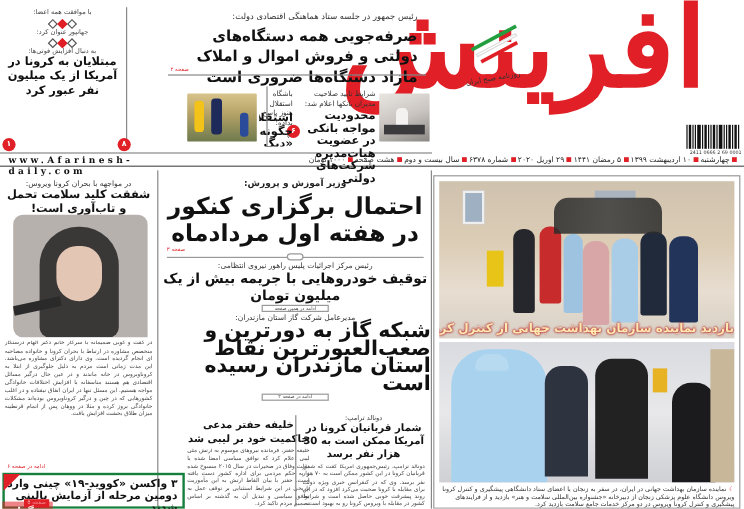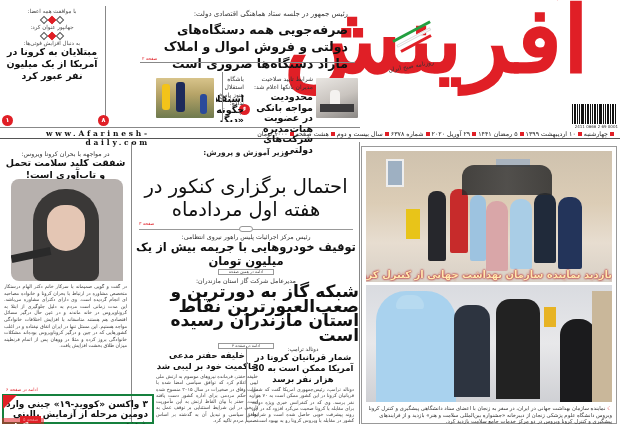--- a/index.html
+++ b/index.html
@@ -14,21 +14,21 @@
   #logo .word { position: absolute; right: 28px; top: -6px; font-family: "DejaVu Serif", serif; font-weight: bold; font-size: 92px; color: #e01f26; line-height: 1; letter-spacing: -4px; transform: scaleX(1.05); }
   #logo .flag { position: absolute; left: 40px; top: 40px; width: 45px; height: 24px; }
   #logo .flag i { display: block; height: 3px; margin-bottom: 2px; transform: rotate(-28deg); transform-origin: left; }
   #logo .sub { position: absolute; left: 38px; top: 62px; font-size: 6px; color: #333; transform: rotate(-10deg); }
   #barcode { right: 2px; top: 104px; width: 46px; height: 20px; display: flex; gap: 1px; align-items: stretch; direction: ltr; }
   #barcode i { display: block; background: #111; }
   #barcode-num { right: 2px; top: 124px; font-size: 4px; color: #333; direction: ltr; }
 
   #dateline { right: 4px; top: 130px; width: 380px; height: 9px; font-size: 6.3px; white-space: nowrap; color: #222; text-align: right; overflow: hidden; }
   #dateline .sq { display: inline-block; width: 4px; height: 4px; background: #e01f26; margin: 0 2px; vertical-align: middle; }
-  #website { left: 20px; top: 129px; width: 130px; font-family: "DejaVu Serif", serif; font-size: 7.5px; letter-spacing: 2.8px; color: #111; font-weight: bold; direction: ltr; text-align: right; }
+  #website { left: 7px; top: 129px; width: 130px; font-family: "DejaVu Serif", serif; font-size: 7.5px; letter-spacing: 2.8px; color: #111; font-weight: bold; direction: ltr; text-align: left; }
 
   
   #top-story { left: 138px; top: 10px; width: 210px; text-align: right; }
   #top-story .kicker { font-size: 7px; color: #333; margin-bottom: 3px; }
   #top-story .headline { font-size: 12.5px; font-weight: bold; line-height: 17px; color: #111; }
 
   .teaser-band { left: 138px; top: 70px; width: 220px; height: 52px; }
   .teaser { position: absolute; top: 0; height: 52px; }
   .teaser .txt { position: absolute; top: 5px; font-size: 6px; color: #333; text-align: right; line-height: 8px; }
   .teaser .ttl { position: absolute; font-weight: bold; font-size: 9.5px; line-height: 10.5px; color: #111; text-align: right; }
@@ -46,21 +46,21 @@
   
   #right-photo-box { left: 361px; top: 146px; width: 256px; height: 278px; border: 1px solid #999; }
   #photo1 { position: absolute; left: 4px; top: 4px; width: 246px; height: 131px; overflow: hidden; background: linear-gradient(180deg,#cfc2ae 0%,#dccdb6 40%,#e7ddd0 70%,#d8d0c6 100%); }
   #photo1 .caption { position: absolute; left: 0; right: 0; bottom: 2px; text-align: center; font-size: 10px; font-weight: bold; color: #ffe9b0; text-shadow: 0 0 2px #b3141a, 0 0 2px #b3141a; white-space: nowrap; }
   #photo2 { position: absolute; left: 4px; top: 138px; width: 246px; height: 117px; overflow: hidden; background: linear-gradient(180deg,#d9dbe0 0%,#e8e8ea 50%,#cfd0d4 100%); }
   #photo-caption { position: absolute; left: 4px; right: 4px; top: 258px; font-size: 5.3px; line-height: 6.5px; color: #333; text-align: right; }
   #photo-caption .moon { color: #e01f26; font-weight: bold; }
 
   #mid-col { left: 133px; top: 146px; width: 226px; height: 278px; }
   #mid-col .kick { text-align: center; font-size: 7.5px; font-weight: bold; margin-top: 2px; color: #222; }
-  #mid-col .big { text-align: center; font-size: 19.5px; font-weight: normal; line-height: 23px; color: #111; margin-top: 18px; }
+  #mid-col .big { text-align: center; font-size: 19.5px; font-weight: bold; line-height: 23px; color: #111; margin-top: 3px; }
   .pg-ref { font-size: 4.5px; color: #e01f26; }
   .sep { height: 1px; background: #999; position: relative; margin: 3px 6px; }
   .sep .knot { position: absolute; left: 50%; top: -3px; width: 14px; height: 6px; background: #fff; border: 1px solid #999; transform: translateX(-50%); border-radius: 3px; }
   #mid-col .k2 { text-align: center; font-size: 6.3px; color: #333; }
   #mid-col .h2 { text-align: center; font-size: 11.5px; font-weight: bold; line-height: 14px; color: #111; }
   #mid-col .h3 { text-align: right; font-size: 17px; font-weight: bold; line-height: 14.5px; color: #111; }
   .cont { display: block; margin: 1px auto; width: 56px; height: 6px; border: 1px solid #999; font-size: 4px; line-height: 4px; text-align: center; color: #444; }
   .sub-cols { position: absolute; left: 0; top: 200px; width: 226px; height: 78px; }
   .sub-cols .c { position: absolute; top: 0; width: 108px; height: 78px; }
   .sub-cols .c .k { font-size: 5.5px; text-align: center; color: #333; }

